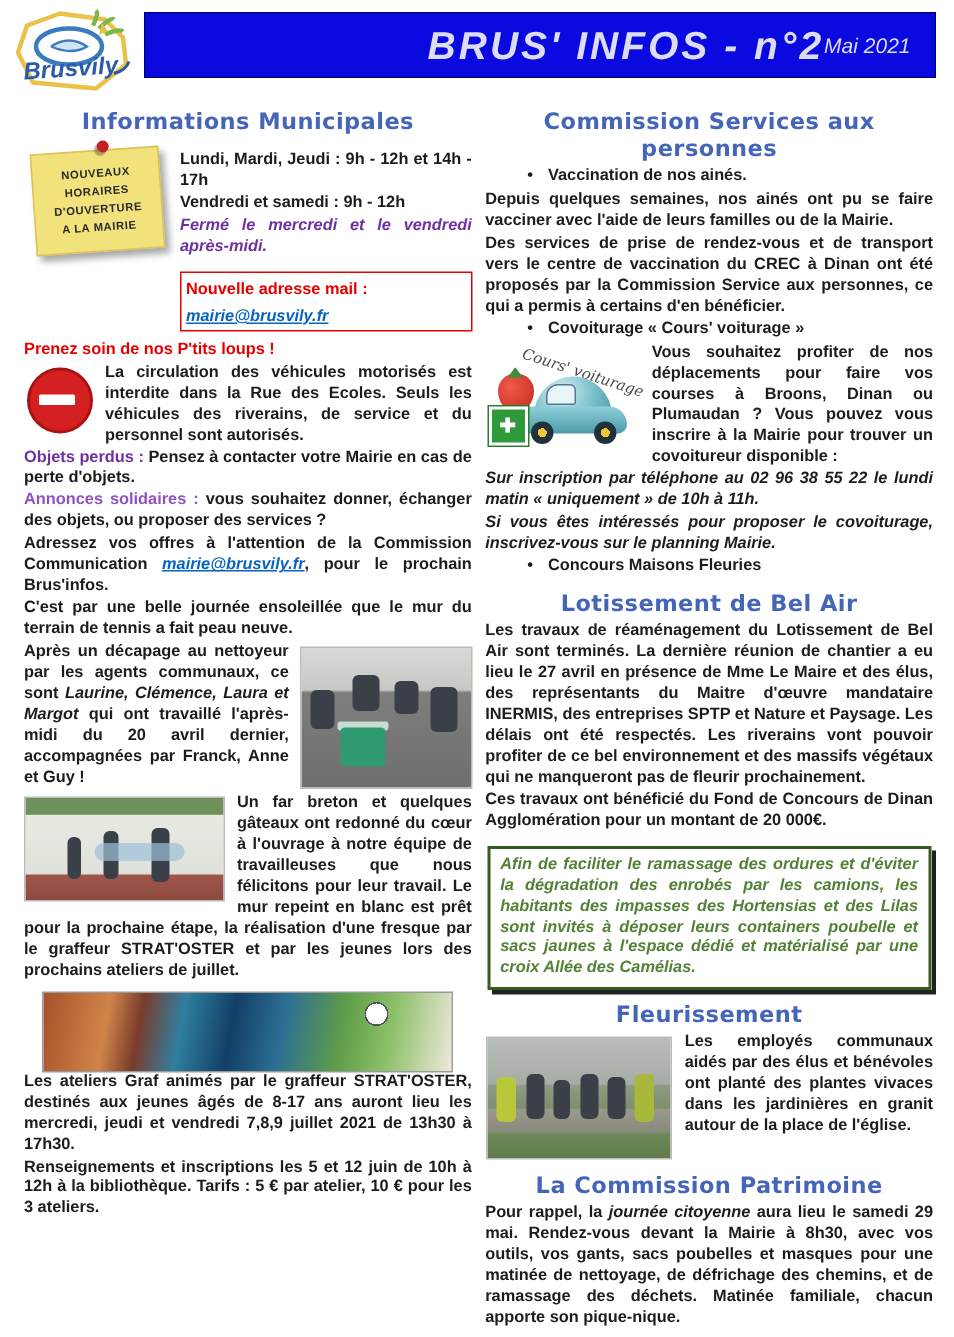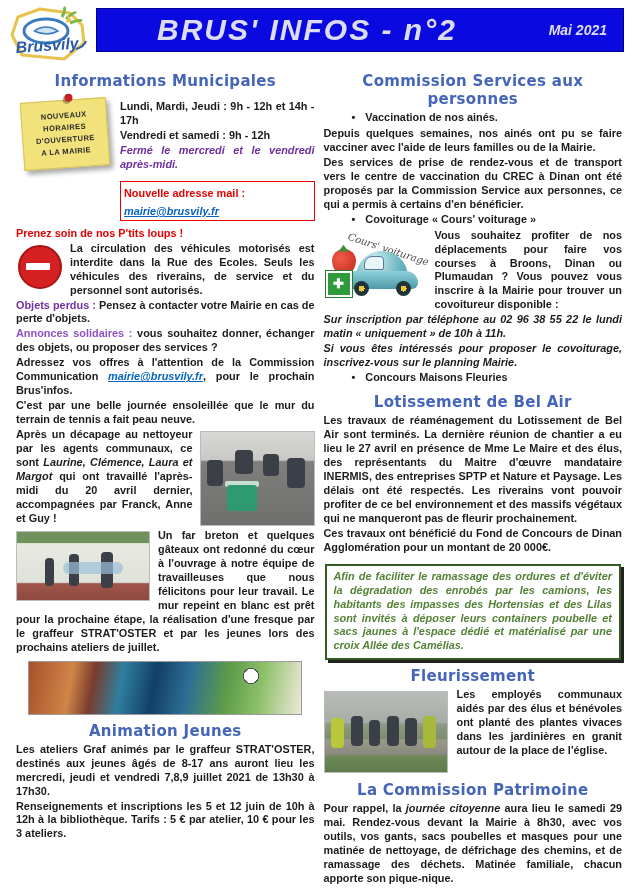--- a/index.html
+++ b/index.html
@@ -2,22 +2,22 @@
 <html><head>
 <meta charset="utf-8">
 <style>
   html,body{margin:0;padding:0;background:#fff;}
   body{width:636px;height:891px;font-family:"Liberation Sans",sans-serif;}
   .page{position:relative;width:636px;height:891px;overflow:hidden;background:#fff;}
   
   .header{display:flex;align-items:flex-start;padding:5px 12px 0 4px;}
   .logo{width:92px;height:58px;flex-shrink:0;position:relative;}
   .band{flex:1;height:42px;background:#0a0ae0;border:1px solid #00008a;display:flex;align-items:center;margin-top:3px;}
-  .band-title{flex:1;text-align:left;color:#dcdcf2;font-size:30px;font-weight:bold;font-style:italic;letter-spacing:2px;padding-left:60px;}
-  .band-date{color:#dcdcf2;font-size:14px;font-weight:bold;font-style:italic;margin:0 16px 0 0;}
+  .band-title{flex:1;text-align:right;color:#dcdcf2;font-size:26px;font-weight:bold;font-style:italic;letter-spacing:2px;padding-left:60px;}
+  .band-date{color:#dcdcf2;font-size:14px;font-weight:normal;font-style:italic;margin:0 16px 0 0;}
   
   .columns{display:flex;gap:9px;padding:2px 14px 0 16px;}
   .col{width:299px;}
   .t{font-size:10.9px;font-weight:bold;color:#1c1c1c;text-align:justify;line-height:1.28;margin:0 0 1px 0;}
   .h{font-family:"DejaVu Sans",sans-serif;color:#4565b8;font-weight:bold;text-align:center;font-size:15px;margin:7px 0 3px 0;letter-spacing:.3px;}
   .purple{color:#7030a0;}
   .violet{color:#8f52c2;}
   .red{color:#e60000;}
   .it{font-style:italic;}
   .link{color:#0563c1;font-style:italic;text-decoration:underline;cursor:pointer;}
@@ -142,21 +142,20 @@
           <div class="fig" style="left:52px;top:22px;width:10px;height:32px;"></div>
           <div class="fig" style="left:84px;top:20px;width:12px;height:36px;"></div>
           <div class="p2-graffiti"></div>
         </div>
         <p class="t">Un far breton et quelques gâteaux ont redonné du cœur à l'ouvrage à notre équipe de travailleuses que nous félicitons pour leur travail. Le mur repeint en blanc est prêt pour la prochaine étape, la réalisation d'une fresque par le graffeur STRAT'OSTER et par les jeunes lors des prochains ateliers de juillet.</p>
         <div class="clear"></div>
       </div>
 
       <div class="banner"></div>
 
-      <div class="h">Animation Jeunes</div>
       <p class="t">Les ateliers Graf animés par le graffeur STRAT'OSTER, destinés aux jeunes âgés de 8-17 ans auront lieu les mercredi, jeudi et vendredi 7,8,9 juillet 2021 de 13h30 à 17h30.</p>
       <p class="t">Renseignements et inscriptions les 5 et 12 juin de 10h à 12h à la bibliothèque. Tarifs : 5 € par atelier, 10 € pour les 3 ateliers.</p>
 
     </div>
 
     <div class="col">
 
       <div class="h">Commission Services aux personnes</div>
 
       <div class="bullet">

